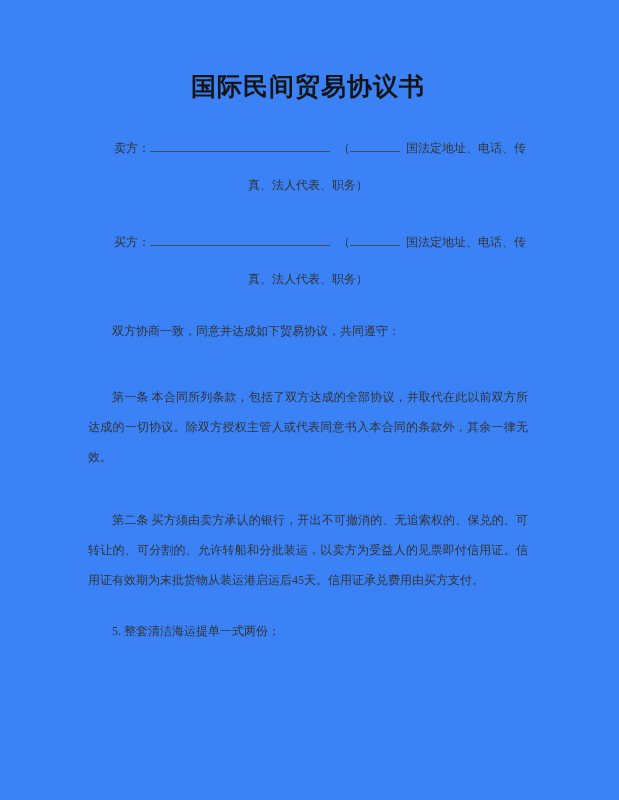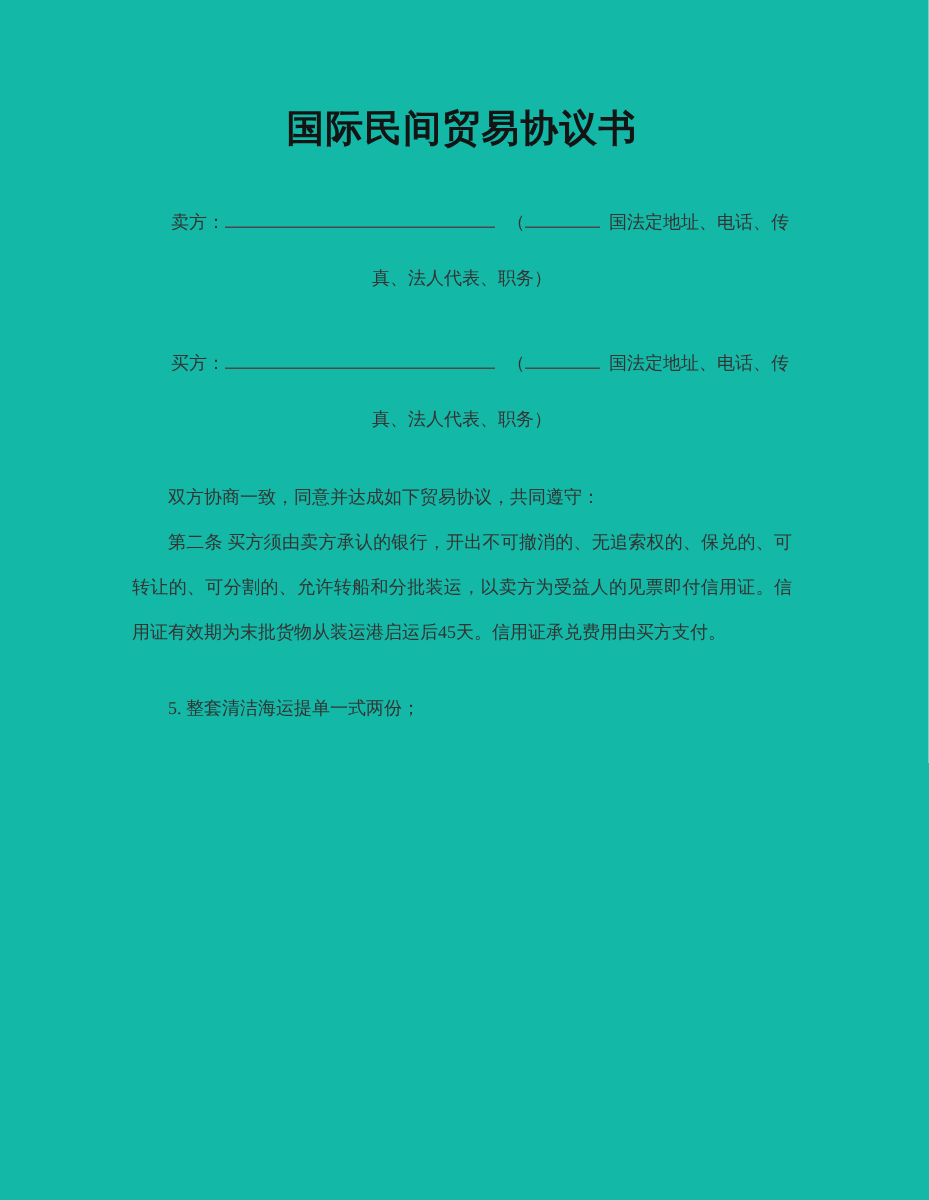--- a/index.html
+++ b/index.html
@@ -1,20 +1,20 @@
 <!DOCTYPE html>
 <html><head>
 <meta charset="utf-8">
 <style>
   html, body { margin: 0; padding: 0; }
   .page {
     position: relative;
     width: 619px;
     height: 800px;
-    background: #14b8a6;
+    background: #3b82f6;
     font-family: "Liberation Serif", "DejaVu Serif", serif;
     color: #333333;
     overflow: hidden;
     box-sizing: border-box;
     padding-top: 70px;
   }
   .doc {
     margin-left: 88px;
     width: 440px;
   }
@@ -30,21 +30,21 @@
   p {
     margin: 0;
     font-size: 12px;
     line-height: 30px;
     text-indent: 24px;
     text-align: justify;
   }
   p.party { line-height: 37px; text-align: center; }
   .seller   { margin-bottom: 20px; }
   .buyer    { margin-bottom: 18px; }
-  .preamble { }
+  .preamble { margin-bottom: 36px; }
   .article1 { margin-bottom: 33px; }
   .article2 { margin-bottom: 21px; }
   .article3 { margin-bottom: 34px; }
   .blank {
     display: inline-block;
     height: 13px;
     border-bottom: 1px solid #4a4a4a;
   }
   .blank-long  { width: 180px; margin-right: 8px; }
   .blank-short { width: 50px;  margin-right: 6px; }
@@ -56,20 +56,21 @@
   <div class="doc">
 
     <h1 class="title">国际民间贸易协议书</h1>
 
     <p class="party seller"><span>卖方：</span><span class="blank blank-long"></span><span>（</span><span class="blank blank-short"></span><span>国法定地址、电话、传真、法人代表、职务）</span></p>
 
     <p class="party buyer"><span>买方：</span><span class="blank blank-long"></span><span>（</span><span class="blank blank-short"></span><span>国法定地址、电话、传真、法人代表、职务）</span></p>
 
     <p class="preamble">双方协商一致，同意并达成如下贸易协议，共同遵守：</p>
 
+    <p class="article1">第一条 本合同所列条款，包括了双方达成的全部协议，并取代在此以前双方所达成的一切协议。除双方授权主管人或代表同意书入本合同的条款外，其余一律无效。</p>
 
     <p class="article2">第二条 买方须由卖方承认的银行，开出不可撤消的、无追索权的、保兑的、可转让的、可分割的、允许转船和分批装运，以卖方为受益人的见票即付信用证。信用证有效期为末批货物从装运港启运后45天。信用证承兑费用由买方支付。</p>
 
 
     <p class="list-item">5. 整套清洁海运提单一式两份；</p>
 
   </div>
 </div>
 
 </body></html>

